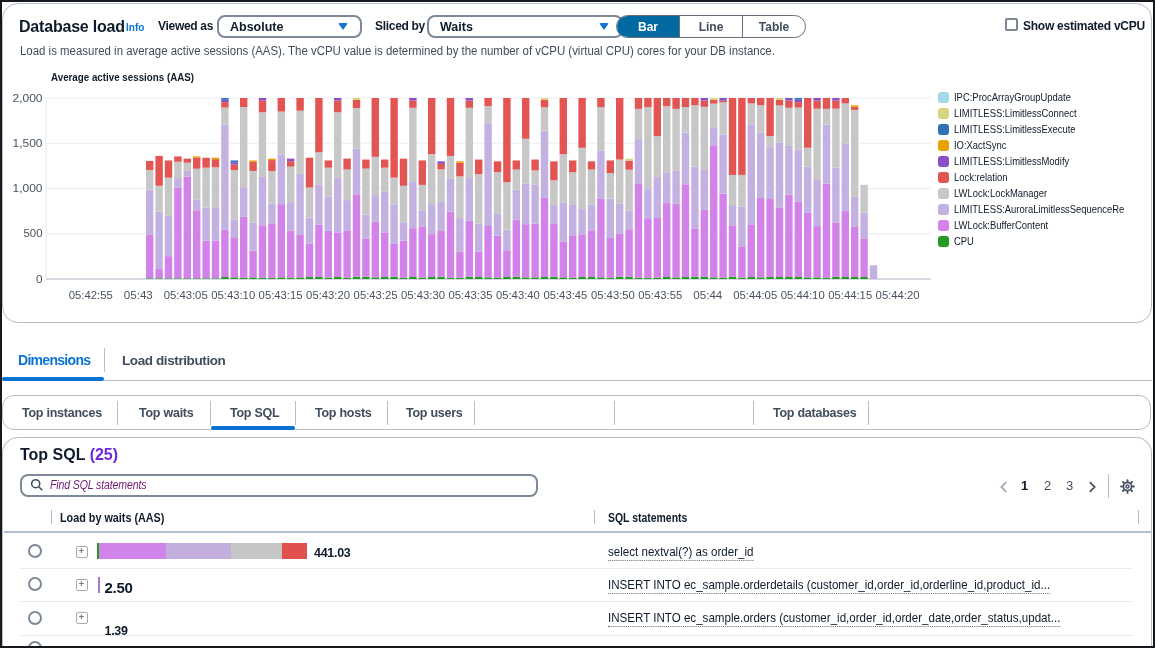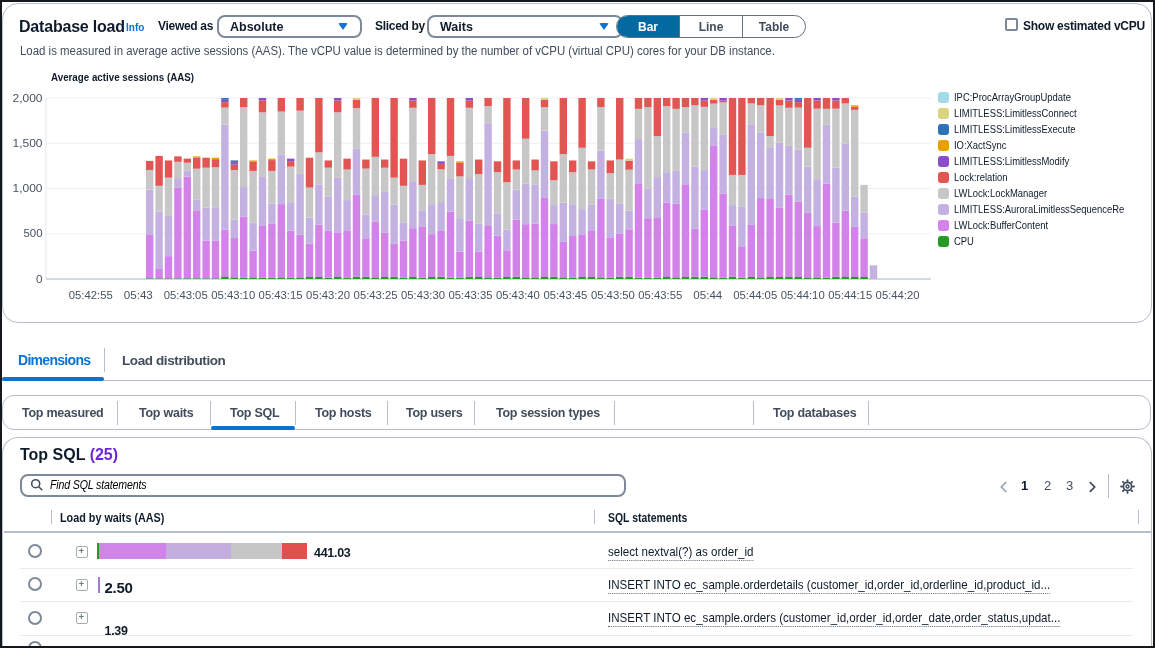--- a/index.html
+++ b/index.html
@@ -31,23 +31,23 @@
 .axlab { font-size:11px; fill:#48535f; font-family:"Liberation Sans",sans-serif; }
 #legend { position:absolute; left:938px; top:89px; }
 .li { height:16px; display:flex; align-items:center; font-size:11.5px; color:#0f1b2a; white-space:nowrap; }
 .li .txt { display:inline-block; transform:scaleX(.82); transform-origin:0 50%; }
 .sw { width:11px; height:11px; border-radius:3px; margin-right:5px; flex:0 0 11px; }
 .vdiv { position:absolute; width:1px; background:#b6bec9; }
 #tabs2 { position:absolute; left:2px; top:395px; width:1149px; height:35px;
   border:1.5px solid #b6bec9; border-radius:12px; background:#fff; }
 .t2 { position:absolute; top:0; height:100%; display:flex; align-items:center;
   font-size:12.5px; font-weight:700; color:#414d5c; letter-spacing:-0.25px; }
-.srch { position:absolute; left:20px; top:473.5px; width:606px; height:23px;
+.srch { position:absolute; left:20px; top:473.5px; width:518px; height:23px;
   border:2px solid #7d8998; border-radius:8px; display:flex; align-items:center;
-  font-size:12.5px; font-style:italic; color:#000000; letter-spacing:-0.2px; }
+  font-size:12.5px; font-style:italic; color:#701a75; letter-spacing:-0.2px; }
 .radio { position:absolute; width:14px; height:14px; border:2px solid #7d8998;
   border-radius:50%; background:#fff; }
 .exp { position:absolute; width:12px; height:12px; border:1.4px solid #a2b0ad;
   border-radius:2px; color:#69797a; font-size:9px; line-height:9px; text-align:center;
   background:#fff; font-weight:700; }
 .sqltxt { position:absolute; left:608px; font-size:12.2px; color:#0f1b2a;
   border-bottom:1px dotted #5f6b7a; padding-bottom:1px; white-space:nowrap;
   transform:scaleX(.95); transform-origin:0 0; }
 .hsep { position:absolute; left:20px; width:1113px; height:1px; background:#e9ebed; }
 </style></head>
@@ -558,26 +558,25 @@
     </div>
   </div>
 
 <div class="abs blue b" style="left:18px; top:351.5px; font-size:14px; letter-spacing:-0.7px;">Dimensions</div>
 <div class="vdiv" style="left:104px; top:348px; height:24px;"></div>
 <div class="abs b" style="left:122px; top:352.5px; font-size:13.5px; letter-spacing:-0.4px; color:#414d5c;">Load distribution</div>
 <div class="abs" style="left:2px; top:380px; width:1150px; height:1px; background:#b6bec9;"></div>
 <div class="abs" style="left:2px; top:377px; width:102px; height:4px; background:#0972d3; border-radius:2px;"></div>
 
 <div id="tabs2">
-  <div class="t2" style="left:19px;">Top measured</div>
+  <div class="t2" style="left:19px;">Top instances</div>
   <div class="t2" style="left:136px;">Top waits</div>
   <div class="t2 blue" style="left:227px;">Top SQL</div>
   <div class="t2" style="left:312px;">Top hosts</div>
   <div class="t2" style="left:403px;">Top users</div>
-  <div class="t2" style="left:493px;">Top session types</div>
   <div class="t2" style="left:770px;">Top databases</div>
   <div class="vdiv" style="left:114px; top:5px; height:24px;"></div>
   <div class="vdiv" style="left:207px; top:5px; height:24px;"></div>
   <div class="vdiv" style="left:292px; top:5px; height:24px;"></div>
   <div class="vdiv" style="left:384px; top:5px; height:24px;"></div>
   <div class="vdiv" style="left:471px; top:5px; height:24px;"></div>
   <div class="vdiv" style="left:611px; top:5px; height:24px;"></div>
   <div class="vdiv" style="left:750px; top:5px; height:24px;"></div>
   <div class="vdiv" style="left:865px; top:5px; height:24px;"></div>
   <div class="abs" style="left:208px; top:30px; width:84px; height:4px; background:#0972d3; border-radius:2px;"></div>

